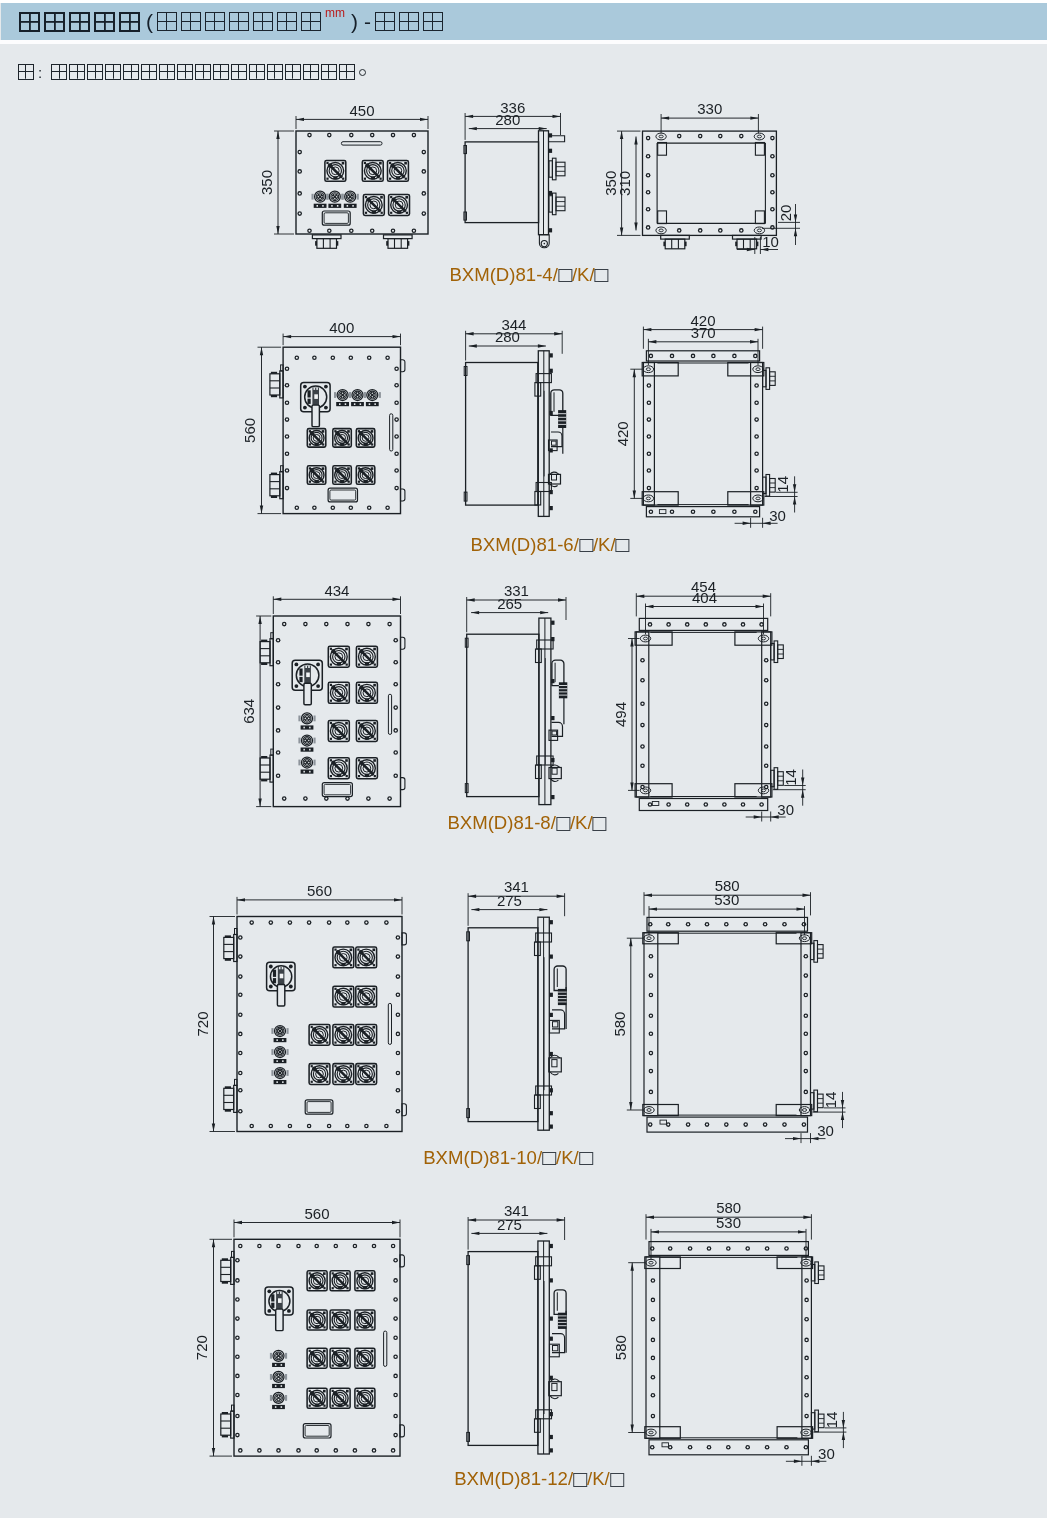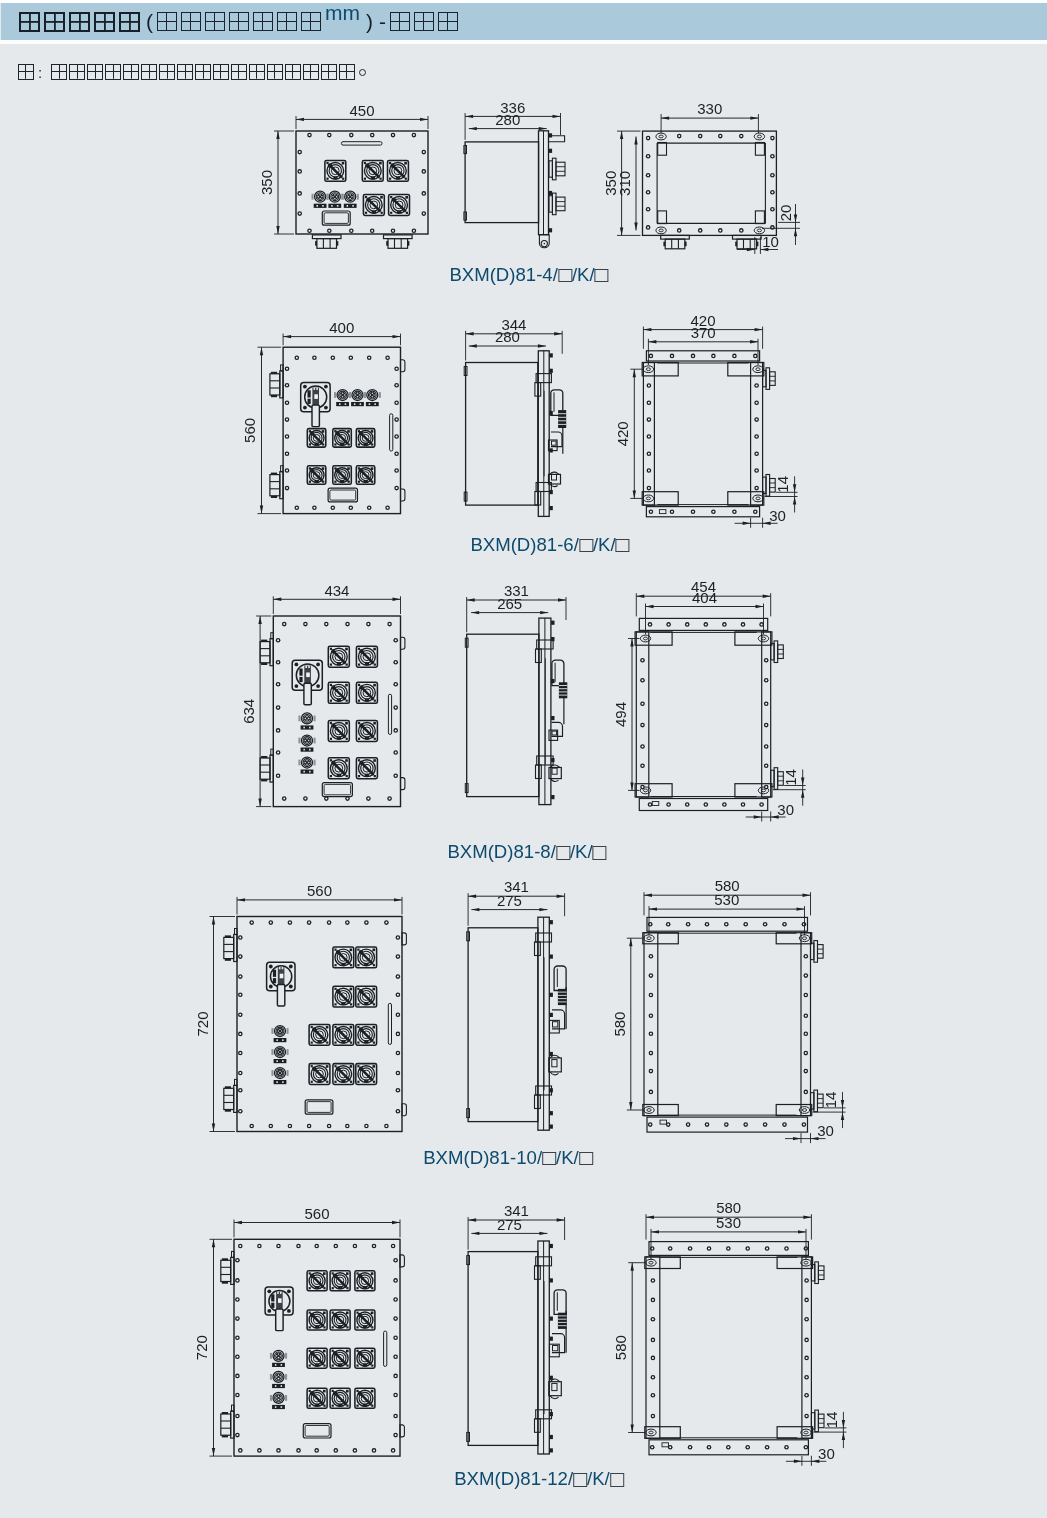--- a/index.html
+++ b/index.html
@@ -5,21 +5,21 @@
 body{width:1047px;height:1518px;position:relative;background:#e5e9ec;font-family:"Liberation Sans",sans-serif;overflow:hidden}
 .topstrip{position:absolute;left:0;top:0;width:1047px;height:3px;background:#ffffff}
 .divstrip{position:absolute;left:0;top:40px;width:1047px;height:3.5px;background:#fdfdfe}
 .hdr{position:absolute;left:1px;top:3px;width:1046px;height:37px;background:#aac9db;display:flex;align-items:center}
 .hdr .inner{margin-left:18px;display:flex;align-items:center;gap:2px}
 .cjb{display:inline-block;width:21px;height:20px;box-sizing:border-box;border:2px solid #16202a;background:linear-gradient(#16202a,#16202a) 50% 50%/100% 1.8px no-repeat,linear-gradient(#16202a,#16202a) 50% 50%/1.8px 100% no-repeat;margin-right:2px}
 .cjr{display:inline-block;width:20px;height:19.5px;box-sizing:border-box;border:1.4px solid #1a242e;background:linear-gradient(#1a242e,#1a242e) 50% 50%/100% 1.3px no-repeat,linear-gradient(#1a242e,#1a242e) 50% 50%/1.3px 100% no-repeat;margin-right:2px}
 .cjn{display:inline-block;width:16.2px;height:15.4px;box-sizing:border-box;border:1.35px solid #1d242b;background:linear-gradient(#1d242b,#1d242b) 50% 50%/100% 1.25px no-repeat,linear-gradient(#1d242b,#1d242b) 50% 50%/1.25px 100% no-repeat;margin-right:1.8px}
 .par{font-size:21px;color:#16202a;margin:0 2px}
 .note{position:absolute;left:18px;top:64px;height:16px;display:flex;align-items:center;color:#242b31;font-size:15px}
-.cap{position:absolute;transform:translateX(-50%);font-size:18.6px;color:#0c4a6e;white-space:nowrap}
+.cap{position:absolute;transform:translateX(-50%);font-size:18.6px;color:#a16207;white-space:nowrap}
 .bx{display:inline-block;width:14px;height:13.5px;box-sizing:border-box;border:1.2px solid #394048;vertical-align:-1.5px}
 .dot{display:inline-block;width:5px;height:5px;border:1.2px solid #242b31;border-radius:50%;vertical-align:-3px;margin-left:2px}
 </style></head>
 <body>
 
 <div class="topstrip"></div>
 
 <div class="divstrip"></div>
 
 <div class="hdr">
@@ -30,21 +30,21 @@
       <span class="cjb"></span>
       <span class="cjb"></span>
       <span class="par">(</span>
       <span class="cjr"></span>
       <span class="cjr"></span>
       <span class="cjr"></span>
       <span class="cjr"></span>
       <span class="cjr"></span>
       <span class="cjr"></span>
       <span class="cjr"></span>
-      <span style="font-size:21px;color:#0c4a6e;margin:0 2px 17px 0">mm</span>
+      <span style="font-size:12px;color:#b91c1c;margin:0 2px 17px 0">mm</span>
       <span class="par">)</span>
       <span class="par">-</span>
       <span class="cjr"></span>
       <span class="cjr"></span>
       <span class="cjr"></span>
     </div>
   </div>
 
 <div class="note">
     <span class="cjn"></span>
@@ -2666,16 +2666,16 @@
 <polygon points="801.9,1461.3 793.9,1463.0 793.9,1459.6" fill="#1b2025"></polygon>
 <polygon points="811.4,1461.3 819.4,1459.6 819.4,1463.0" fill="#1b2025"></polygon>
 <text x="826.4" y="1458.8" font-size="15" text-anchor="middle" fill="#1b2025" font-family="Liberation Sans, sans-serif">30</text>
 </g>
 </svg>
 
 <div class="cap" style="left:529px;top:263.5px">BXM(D)81-4/<span class="bx"></span>/K/<span class="bx"></span></div>
 
 <div class="cap" style="left:550px;top:533.9px">BXM(D)81-6/<span class="bx"></span>/K/<span class="bx"></span></div>
 
-<div class="cap" style="left:527px;top:841px">BXM(D)81-8/<span class="bx"></span>/K/<span class="bx"></span></div>
+<div class="cap" style="left:527px;top:812px">BXM(D)81-8/<span class="bx"></span>/K/<span class="bx"></span></div>
 
 <div class="cap" style="left:508px;top:1146.9px">BXM(D)81-10/<span class="bx"></span>/K/<span class="bx"></span></div>
 
 <div class="cap" style="left:539px;top:1468.0px">BXM(D)81-12/<span class="bx"></span>/K/<span class="bx"></span></div>
 </body></html>

